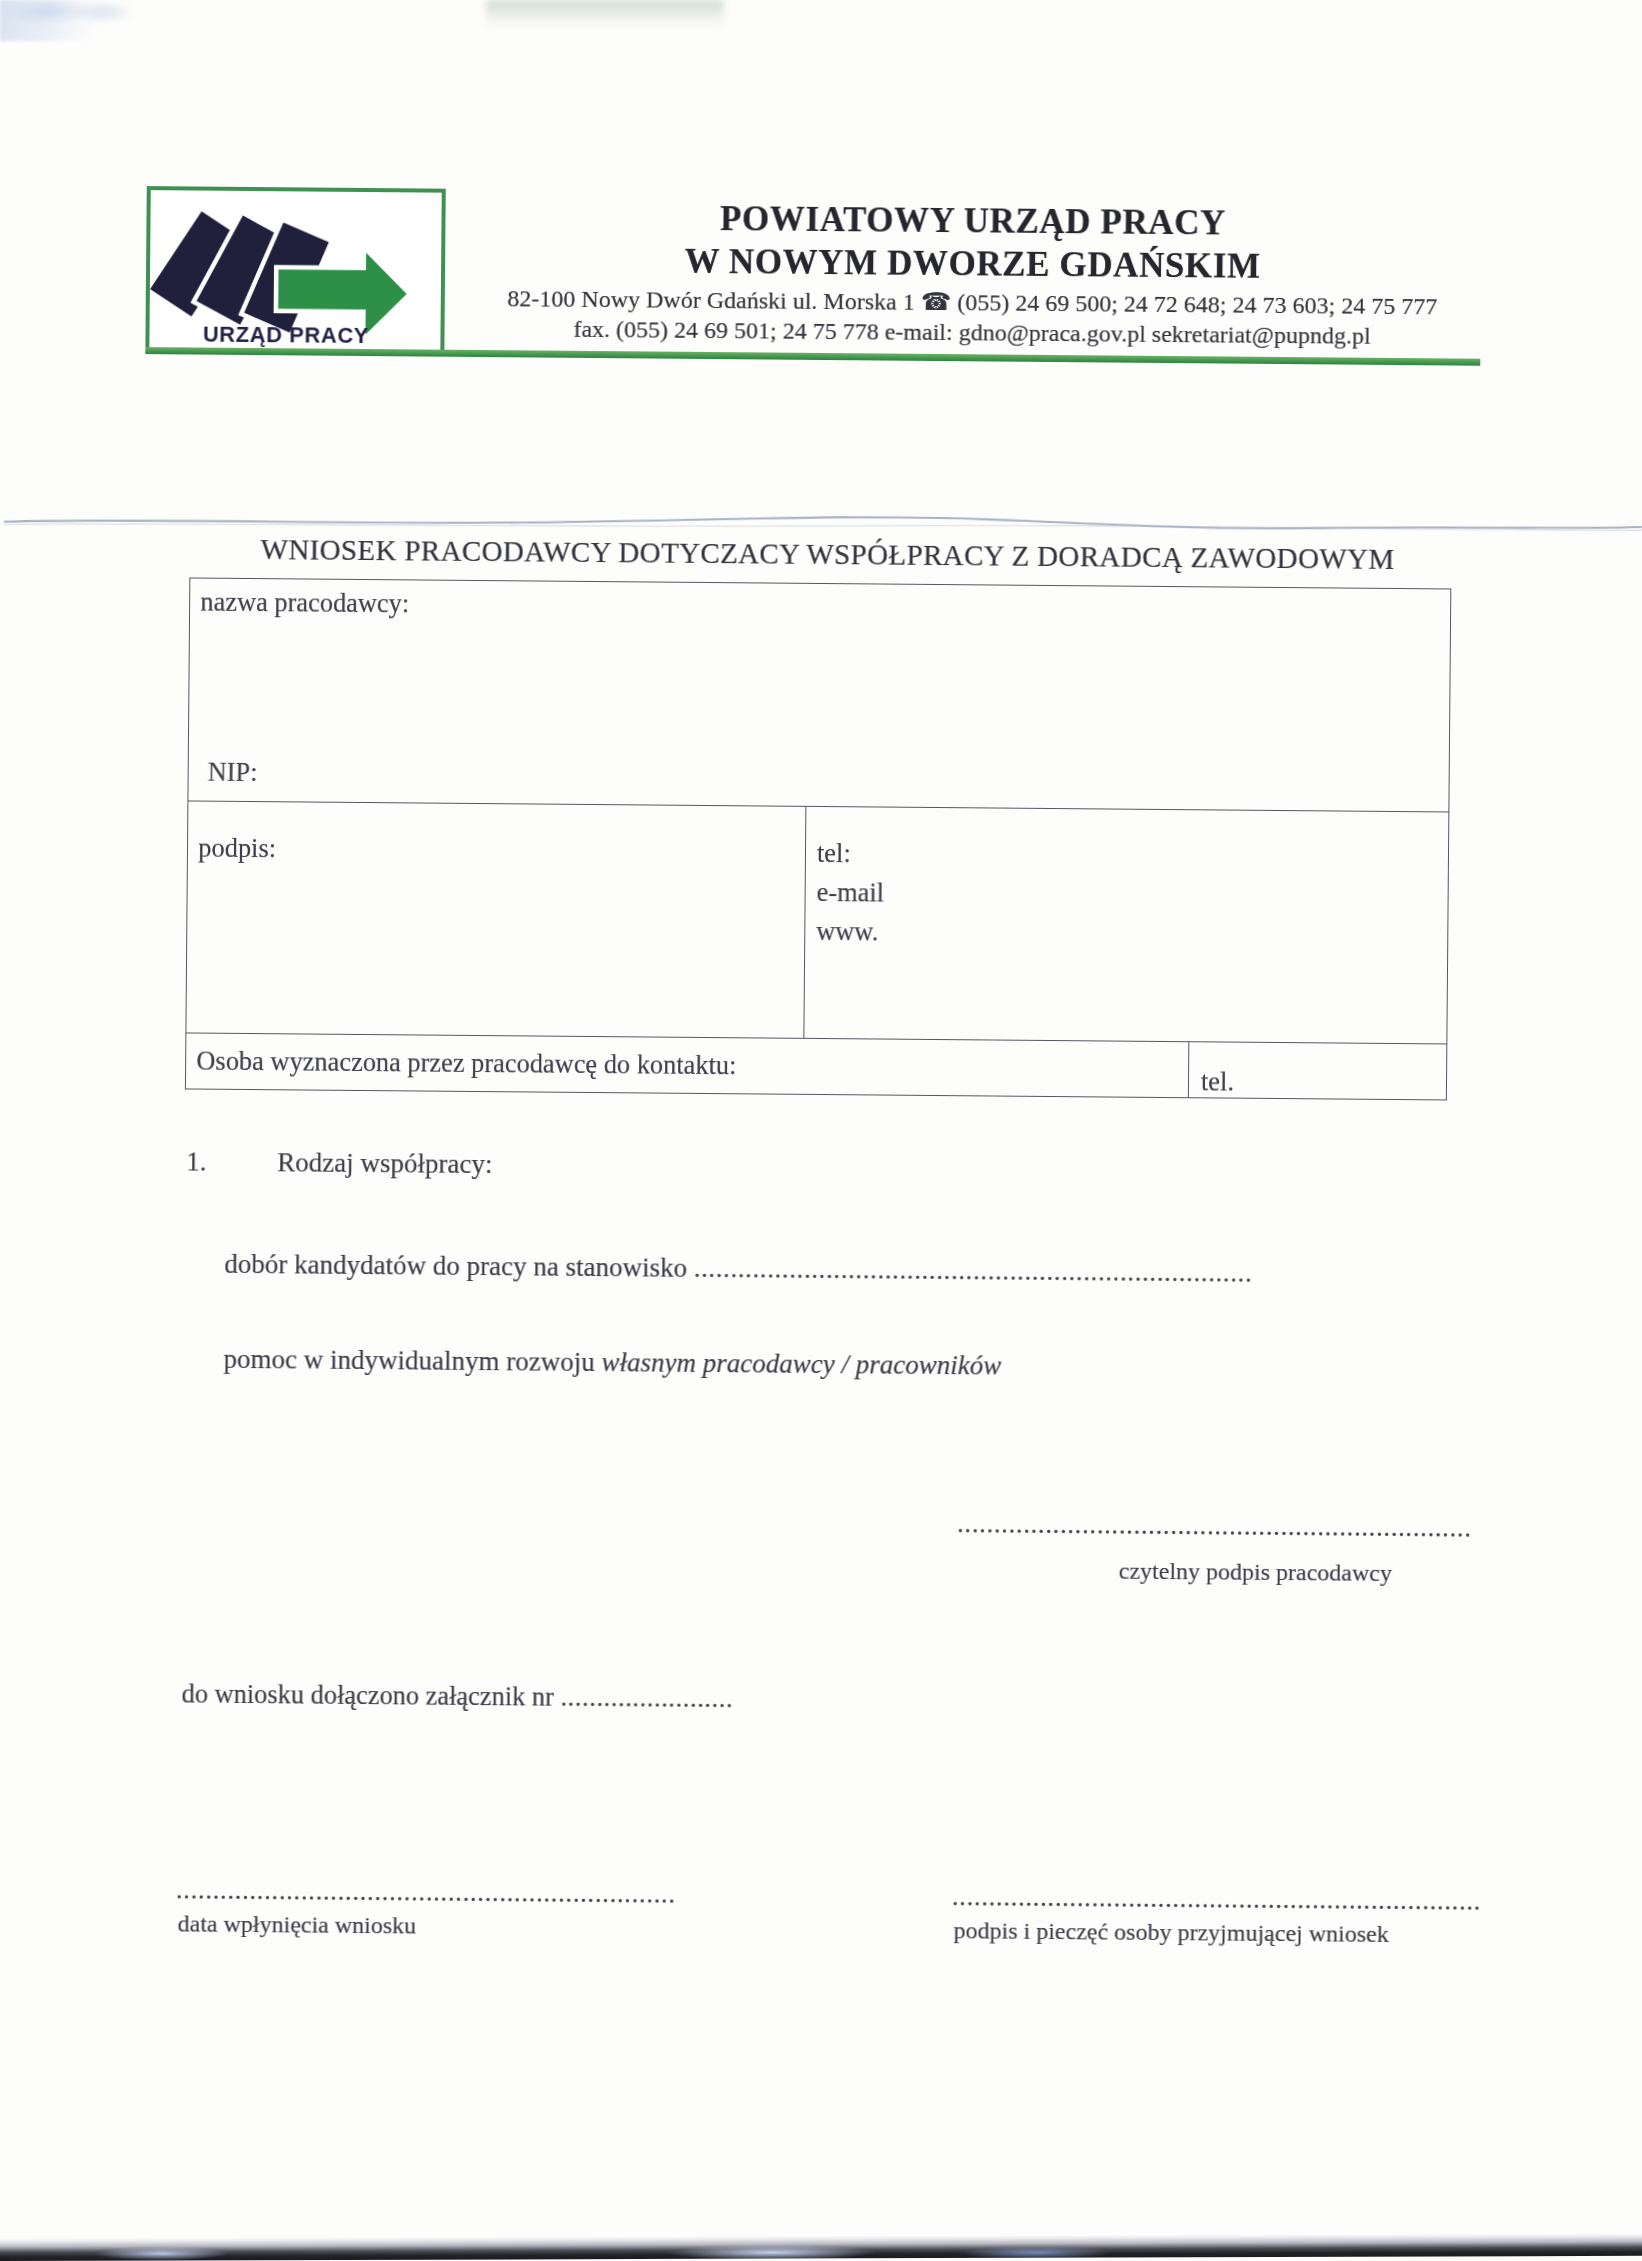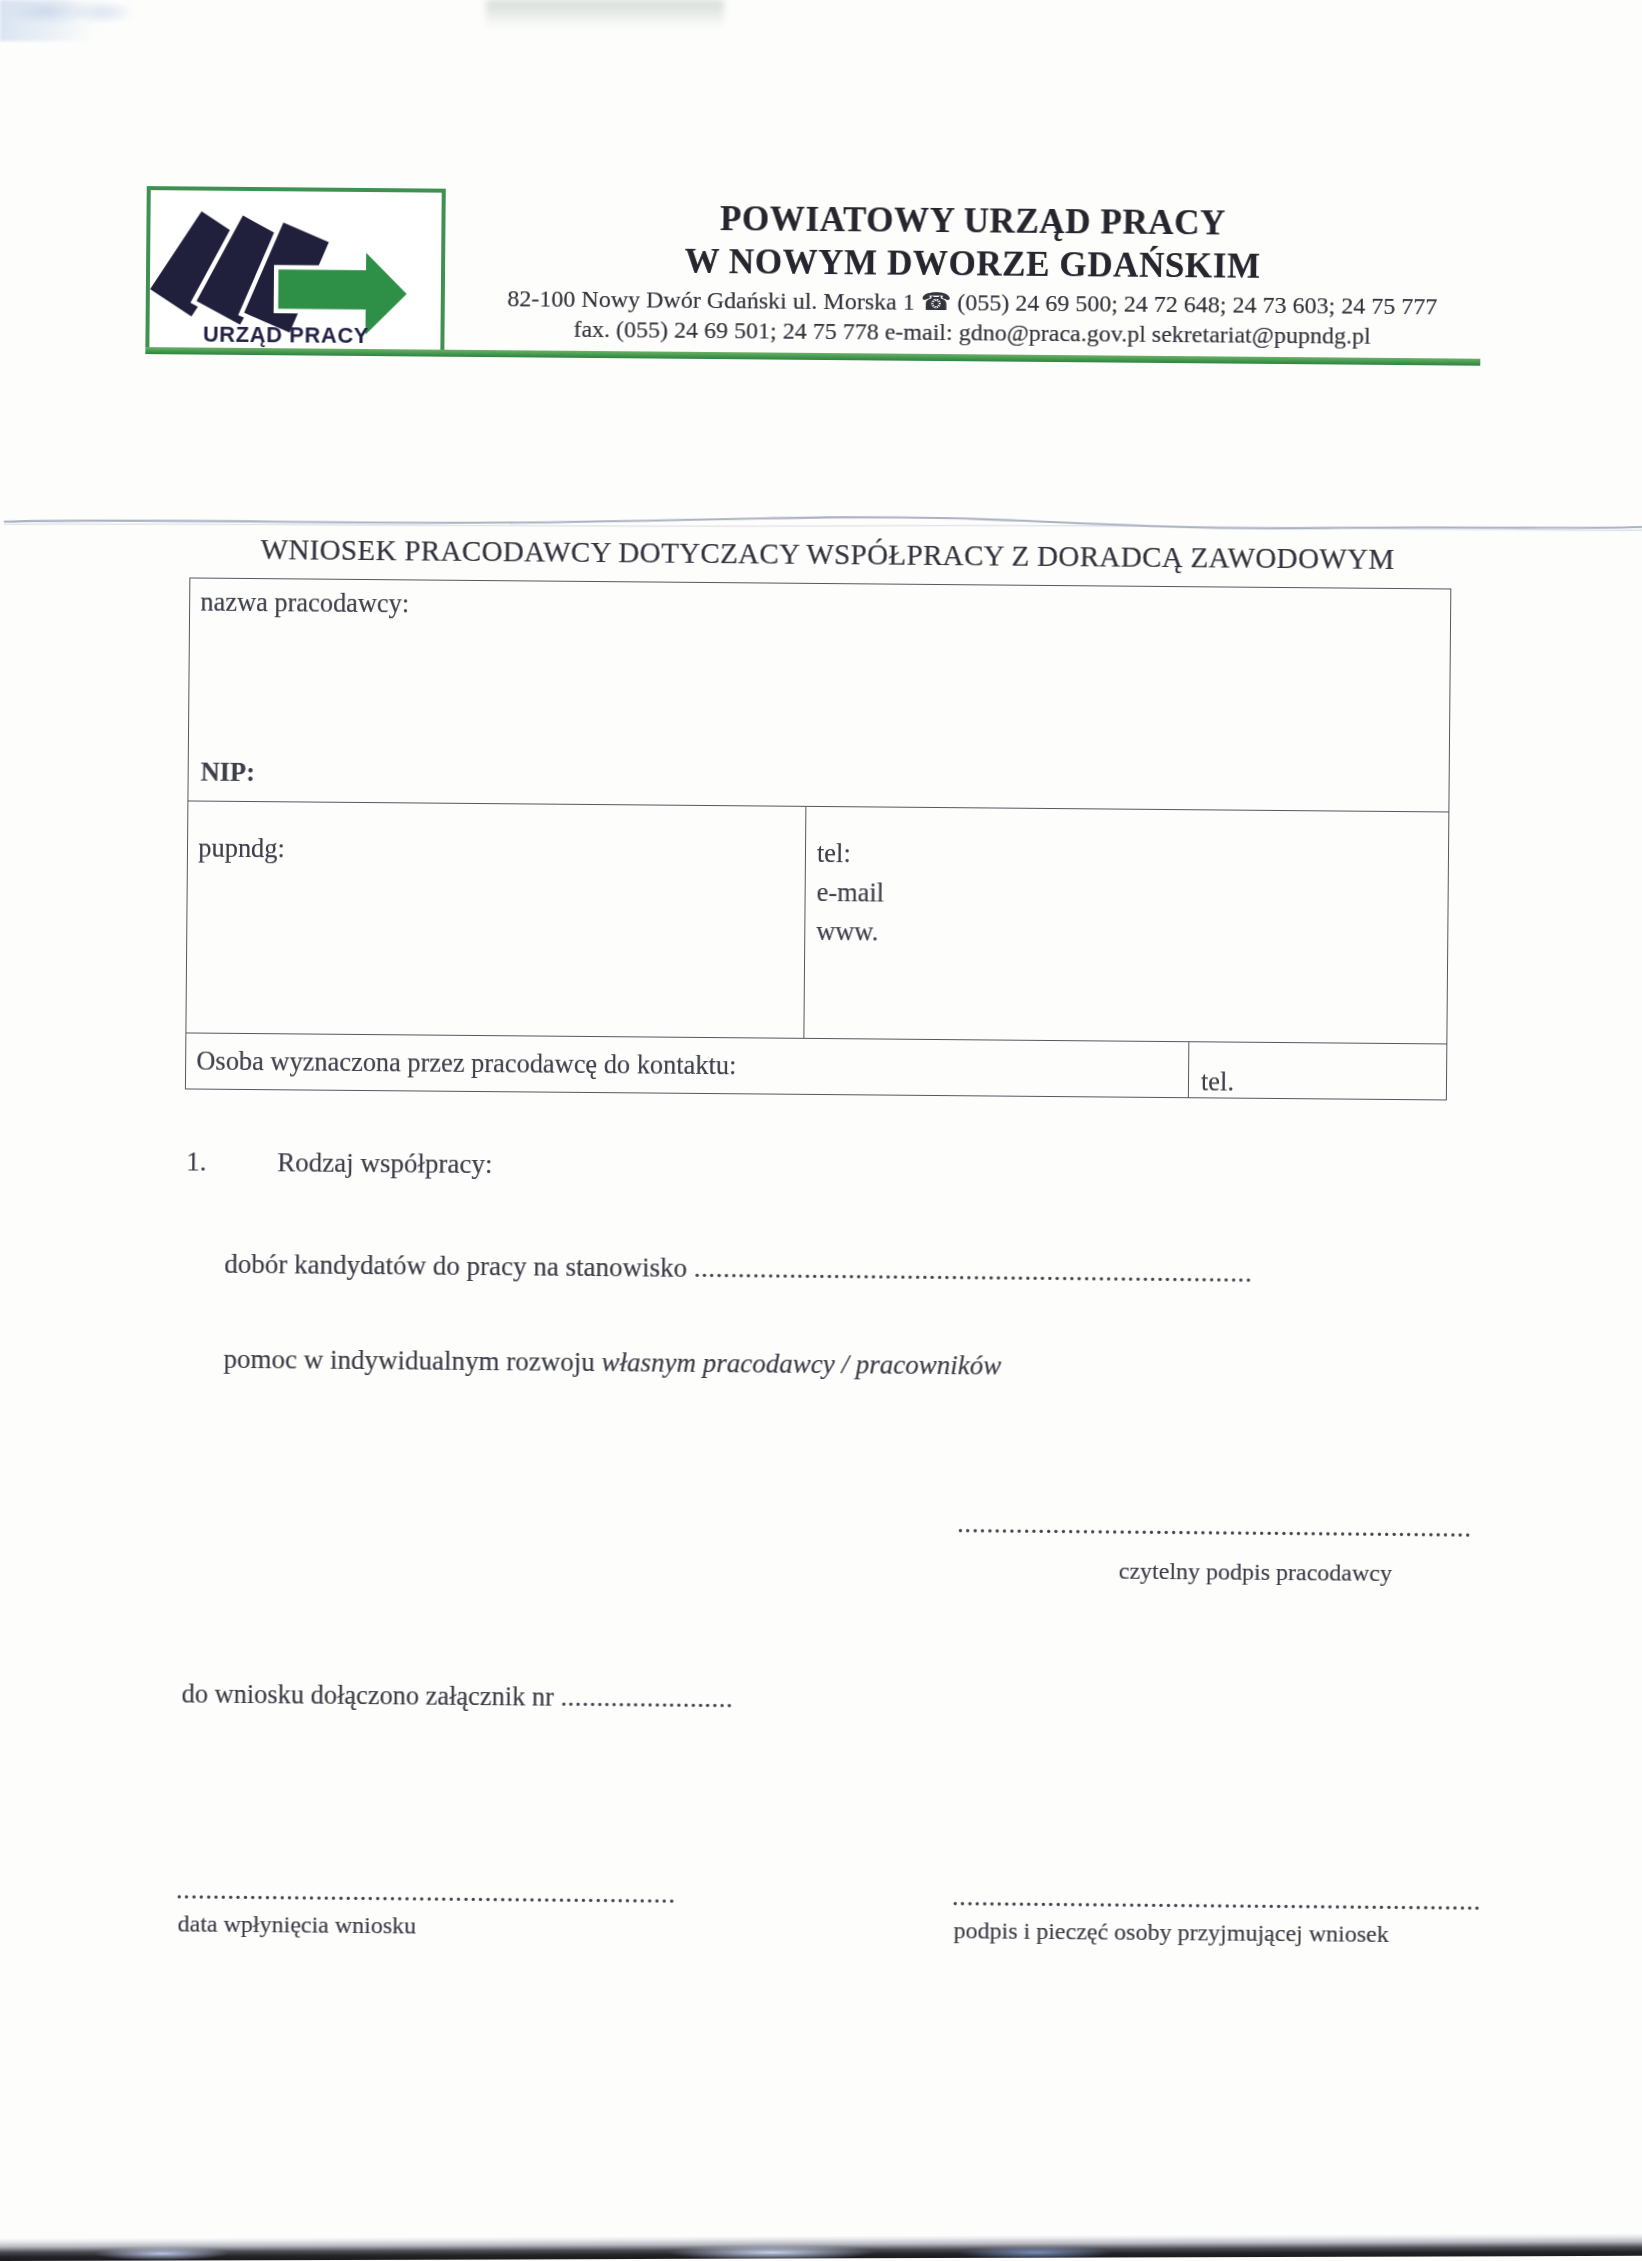--- a/index.html
+++ b/index.html
@@ -44,21 +44,21 @@
     text-shadow:0 0 0.6px rgba(52,52,63,.6);white-space:nowrap;}
 
   
   .tbl{position:absolute;left:186px;top:583px;width:1260px;height:510px;border:1.9px solid #565661;}
   .tbl .row{position:absolute;left:0;width:100%;box-sizing:border-box;}
   .row-top{top:0;height:222px;}
   .row-mid{top:222px;height:232px;border-top:1.9px solid #565661;}
   .row-bot{top:454px;height:56px;border-top:1.9px solid #565661;}
   .cell-label{position:absolute;font-size:26.4px;color:#3f3f4c;text-shadow:0 0 0.6px rgba(63,63,76,.5);}
   .lbl-nazwa{left:10.3px;top:7.7px;}
-  .lbl-nip{left:12px;top:178px;font-weight:bold;}
+  .lbl-nip{left:19px;top:178px;}
   .lbl-adres{left:10.3px;top:31px;}
   .vdiv-mid{position:absolute;left:617px;top:0;bottom:0;border-left:1.9px solid #565661;}
   .vdiv-bot{position:absolute;left:1002px;top:0;bottom:0;border-left:1.9px solid #565661;}
   .contact-lines{position:absolute;left:629px;top:27px;font-size:26.4px;line-height:39px;color:#3f3f4c;
     text-shadow:0 0 0.6px rgba(63,63,76,.5);}
   .lbl-osoba{left:10.3px;top:11.6px;}
   .lbl-tel2{left:1015px;top:24px;}
 
   
   .txt{position:absolute;font-size:27px;color:#3d3d49;text-shadow:0 0 0.6px rgba(61,61,73,.5);white-space:nowrap;}
@@ -114,21 +114,21 @@
     </svg>
 
     <div class="form-title">WNIOSEK PRACODAWCY DOTYCZACY WSPÓŁPRACY Z DORADCĄ ZAWODOWYM</div>
 
     <div class="tbl">
       <div class="row row-top">
         <div class="cell-label lbl-nazwa">nazwa pracodawcy:</div>
         <div class="cell-label lbl-nip">NIP:</div>
       </div>
       <div class="row row-mid">
-        <div class="cell-label lbl-adres">pupndg:</div>
+        <div class="cell-label lbl-adres">podpis:</div>
         <div class="vdiv-mid"></div>
         <div class="contact-lines">
           <div>tel:</div>
           <div>e-mail</div>
           <div>www.</div>
         </div>
       </div>
       <div class="row row-bot">
         <div class="cell-label lbl-osoba">Osoba wyznaczona przez pracodawcę do kontaktu:</div>
         <div class="vdiv-bot"></div>

